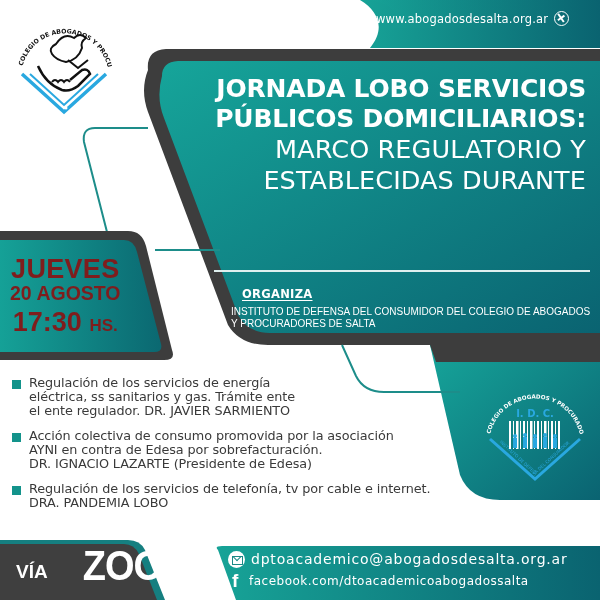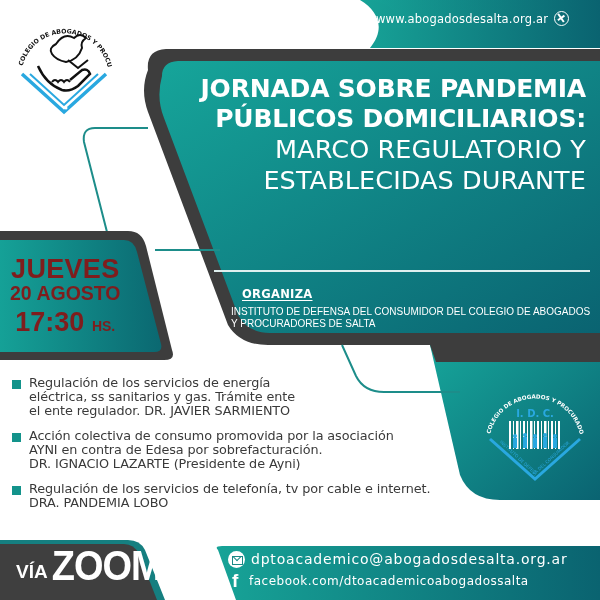--- a/index.html
+++ b/index.html
@@ -23,30 +23,30 @@
   .divider { left: 214px; top: 270px; width: 376px; height: 2px; background: #dff0ef; }
 
   .organiza-label { left: 242px; top: 287px; color: #fff; font-size: 11.5px; font-weight: bold; text-decoration: underline; text-underline-offset: 2px; letter-spacing: 0.3px; }
   .organiza-text { left: 231px; top: 306px; color: #fff; font-family: "Liberation Sans", sans-serif; font-size: 10px; line-height: 12px; width: 370px; }
 
   
   .date { left: 10px; top: 255px; color: #7f1d1d; font-family: "Liberation Sans", sans-serif; font-weight: bold; text-align: center; }
   .date .d1 { font-size: 27px; line-height: 28px; letter-spacing: 0.3px; }
   .date .d2 { font-size: 19.5px; line-height: 20px; }
   .date .d3 { font-size: 27px; line-height: 34px; margin-top: 2px; }
-  .date .d3 small { font-size: 14px; }
+  .date .d3 small { font-size: 17px; }
 
   
   .bullets { left: 12px; top: 376px; width: 490px; }
   .bullet { display: flex; align-items: flex-start; margin-bottom: 11px; }
   .bullet-marker { width: 9px; height: 9px; background: #13938b; margin-top: 4px; margin-right: 8px; flex: 0 0 9px; }
   .bullet-text { color: #3a3a3a; font-size: 12.8px; line-height: 14px; letter-spacing: -0.1px; }
 
   
-  .via-zoom { left: 16px; top: 548px; color: #fff; font-weight: bold; display: flex; align-items: baseline; }
+  .via-zoom { left: 16px; top: 548px; color: #fff; font-weight: bold; display: flex; align-items: baseline; gap: 31px; }
   .via-zoom .via { font-family: "Liberation Sans", sans-serif; font-size: 19px; margin-right: 4px; }
   .via-zoom .zoom { font-family: "Liberation Sans", sans-serif; font-size: 38px; letter-spacing: -1px; line-height: 34px; transform: scaleY(1.12); display: inline-block; }
 
   .contact { left: 228px; top: 548px; color: #fff; }
   .contact-row { display: flex; align-items: center; height: 22px; }
   .mail-icon { width: 17px; height: 17px; border-radius: 50%; background: #fff; position: relative; margin-right: 6px; }
   .mail-icon::before { content: ""; position: absolute; left: 4px; top: 5px; width: 9px; height: 7px; border: 1.2px solid #1a8a86; }
   .mail-icon::after { content: ""; position: absolute; left: 6px; top: 3px; width: 5px; height: 5px; border-right: 1.2px solid #1a8a86; border-bottom: 1.2px solid #1a8a86; transform: rotate(45deg); }
   .email { font-size: 14px; letter-spacing: 0.8px; }
   .fb-icon { font-family: "Liberation Sans", sans-serif; font-weight: bold; font-size: 19px; margin-right: 7px; margin-left: 4px; width: 10px; }
@@ -117,21 +117,21 @@
   <circle cx="58" cy="100" r="1.5" fill="#fff"></circle>
 
   <path d="M48,36 Q56,24 66,30 Q72,24 78,30 Q72,34 74,40 Q70,52 58,54 Q48,52 44,46 Q40,40 48,36 Z" fill="#fff" stroke="#111" stroke-width="2"></path>
 
   <path d="M30,58 Q38,76 54,82 Q62,84 70,78 L82,66 Q80,60 74,62 L62,72" fill="none" stroke="#111" stroke-width="2.5"></path>
   <path d="M44,74 q3,-4 6,0 q3,-4 6,0 q3,-4 6,0" fill="none" stroke="#111" stroke-width="2"></path>
   <path d="M60,52 L70,60 L80,52" fill="none" stroke="#111" stroke-width="2"></path>
 </svg>
 
 <div class="abs title">
-  <div class="t-bold">JORNADA SOBRE PANDEMIA</div>
+  <div class="t-bold">JORNADA LOBO SERVICIOS</div>
   <div class="t-bold">PÚBLICOS DOMICILIARIOS:</div>
   <div class="t-reg">MARCO REGULATORIO Y</div>
   <div class="t-reg">ESTABLECIDAS DURANTE</div>
 </div>
 <div class="abs divider"></div>
 
 <div class="abs organiza-label">ORGANIZA</div>
 <div class="abs organiza-text">
   <div>INSTITUTO DE DEFENSA DEL CONSUMIDOR DEL COLEGIO DE ABOGADOS</div>
   <div>Y PROCURADORES DE SALTA</div>
@@ -153,21 +153,21 @@
       <div>Regulación de los servicios de energía</div>
       <div>eléctrica, ss sanitarios y gas. Trámite ente</div>
       <div>el ente regulador. DR. JAVIER SARMIENTO</div>
     </div>
   </div>
   <div class="bullet">
     <span class="bullet-marker"></span>
     <div class="bullet-text">
       <div>Acción colectiva de consumo promovida por la asociación</div>
       <div>AYNI en contra de Edesa por sobrefacturación.</div>
-      <div>DR. IGNACIO LAZARTE (Presidente de Ayni)</div>
+      <div>DR. IGNACIO LAZARTE (Presidente de Edesa)</div>
     </div>
   </div>
   <div class="bullet">
     <span class="bullet-marker"></span>
     <div class="bullet-text">
       <div>Regulación de los servicios de telefonía, tv por cable e internet.</div>
       <div>DRA. PANDEMIA LOBO</div>
     </div>
   </div>
 </div>

